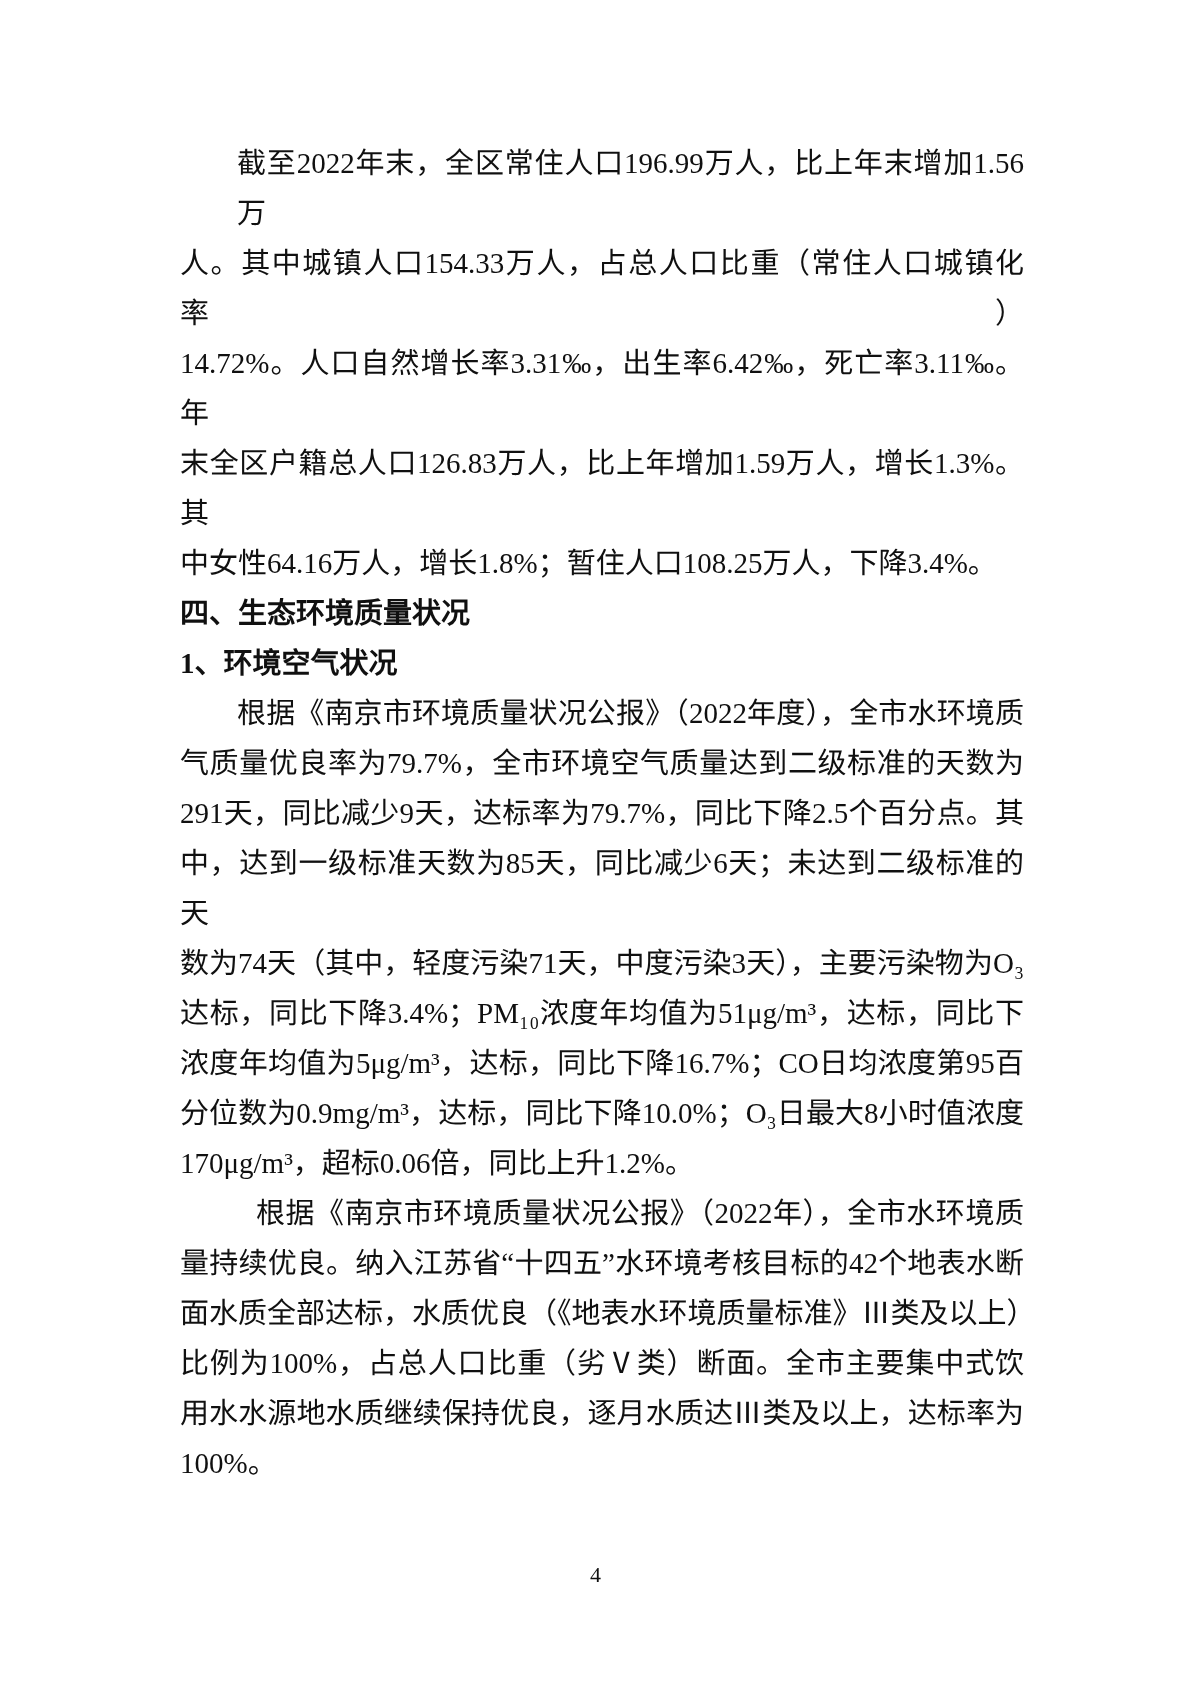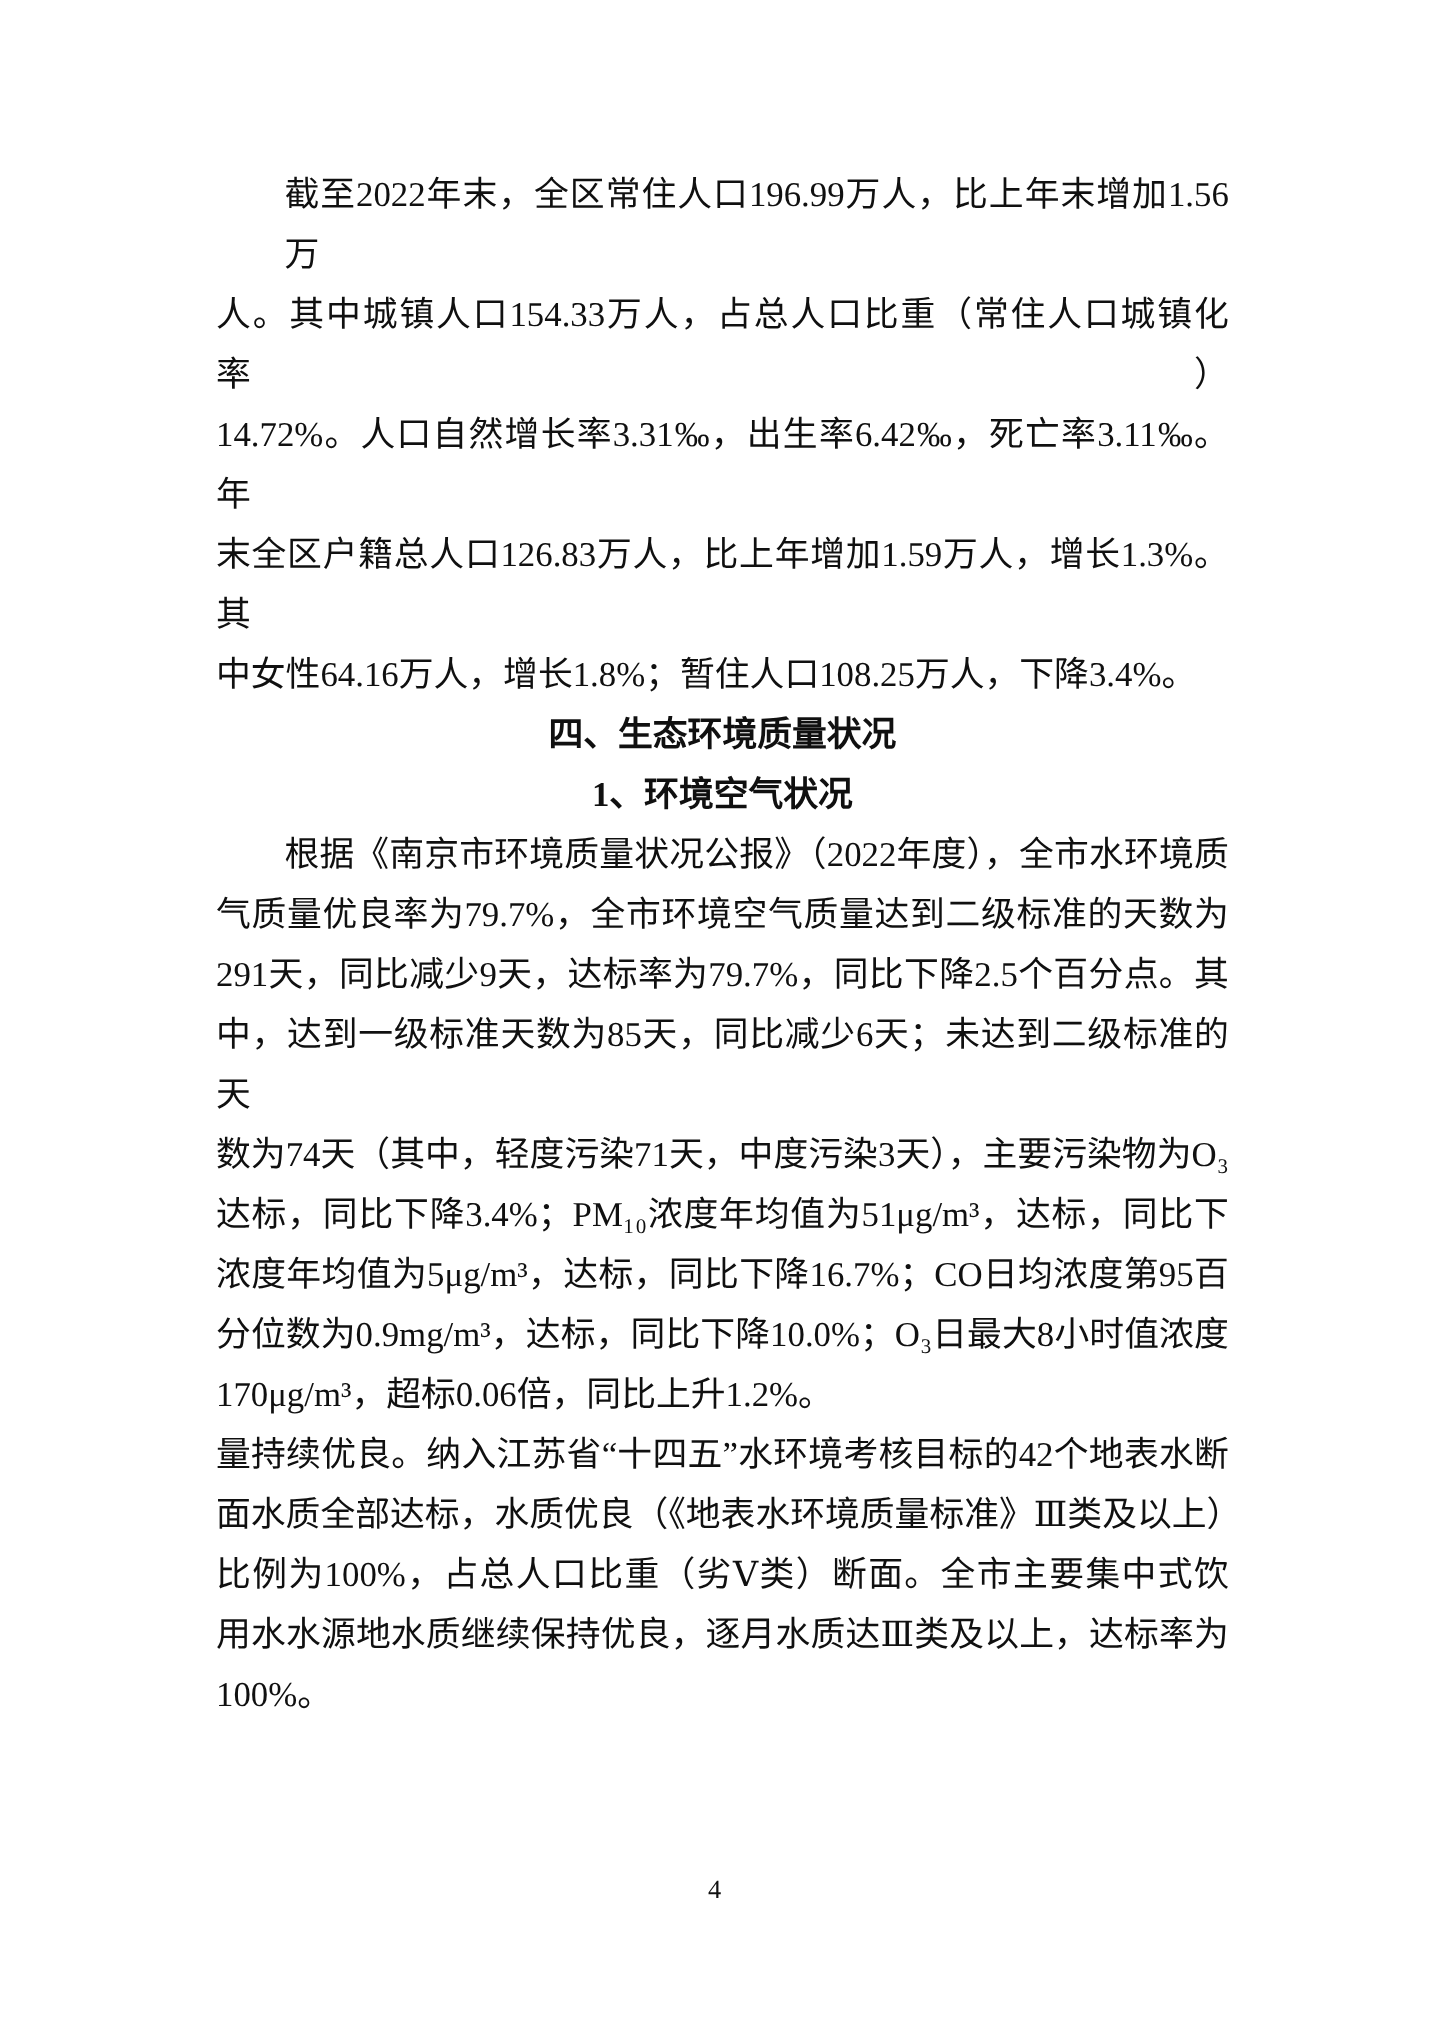--- a/index.html
+++ b/index.html
@@ -25,30 +25,31 @@
   .line,
   .heading {
     font-size: 29px;
     line-height: 50px;
     white-space: normal;
   }
   
   .para .line {
     text-align: justify;
     text-align-last: justify;
+    font-family: Liberation Serif, serif;
   }
   .para .line.last {
     text-align-last: left;
   }
   
   .para.ind2 .line.first { padding-left: 57px; }
   .para.ind25 .line.first { padding-left: 76px; }
   .heading {
     font-weight: bold;
-    text-align: center;
+    text-align: left;
   }
   .page-number {
     position: absolute;
     left: 0;
     right: 0;
     top: 1560px;
     text-align: center;
     font-size: 22px;
     line-height: 30px;
     color: #101010;
@@ -79,20 +80,21 @@
         <div class="line">中，达到一级标准天数为85天，同比减少6天；未达到二级标准的天</div>
         <div class="line">数为74天（其中，轻度污染71天，中度污染3天），主要污染物为O₃</div>
         <div class="line">达标，同比下降3.4%；PM₁₀浓度年均值为51μg/m³，达标，同比下</div>
         <div class="line">浓度年均值为5μg/m³，达标，同比下降16.7%；CO日均浓度第95百</div>
         <div class="line">分位数为0.9mg/m³，达标，同比下降10.0%；O₃日最大8小时值浓度</div>
         <div class="line last">170μg/m³，超标0.06倍，同比上升1.2%。</div>
       </div>
 
 
     <div class="para ind25">
+        <div class="line first">根据《南京市环境质量状况公报》（2022年），全市水环境质</div>
         <div class="line">量持续优良。纳入江苏省“十四五”水环境考核目标的42个地表水断</div>
         <div class="line">面水质全部达标，水质优良（《地表水环境质量标准》Ⅲ类及以上）</div>
         <div class="line">比例为100%，占总人口比重（劣Ⅴ类）断面。全市主要集中式饮</div>
         <div class="line">用水水源地水质继续保持优良，逐月水质达Ⅲ类及以上，达标率为</div>
         <div class="line last">100%。</div>
       </div>
 
   </div>
 
   <div class="page-number">4</div>

